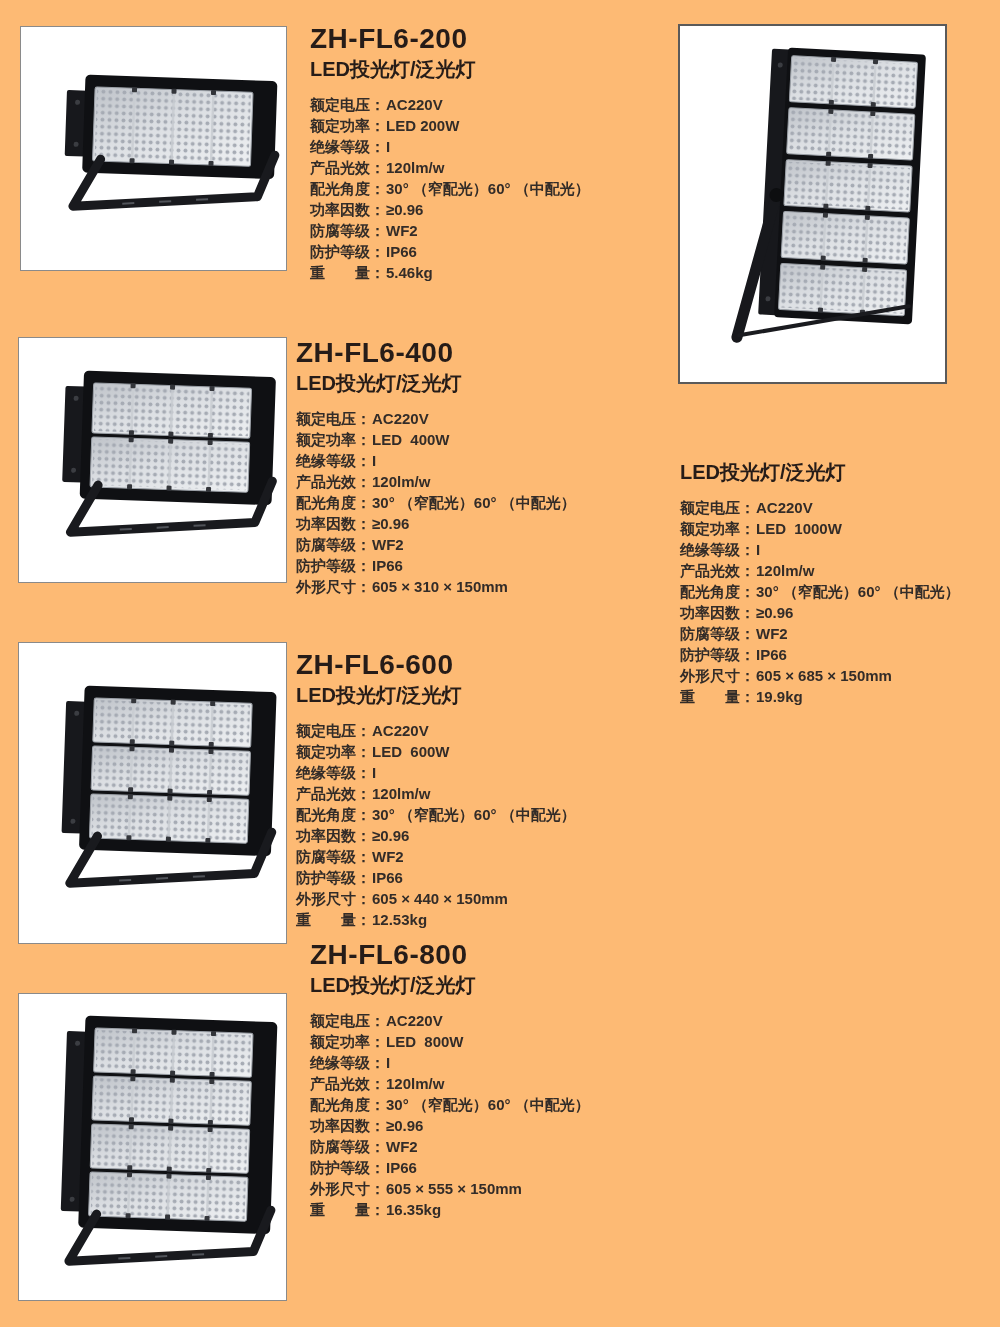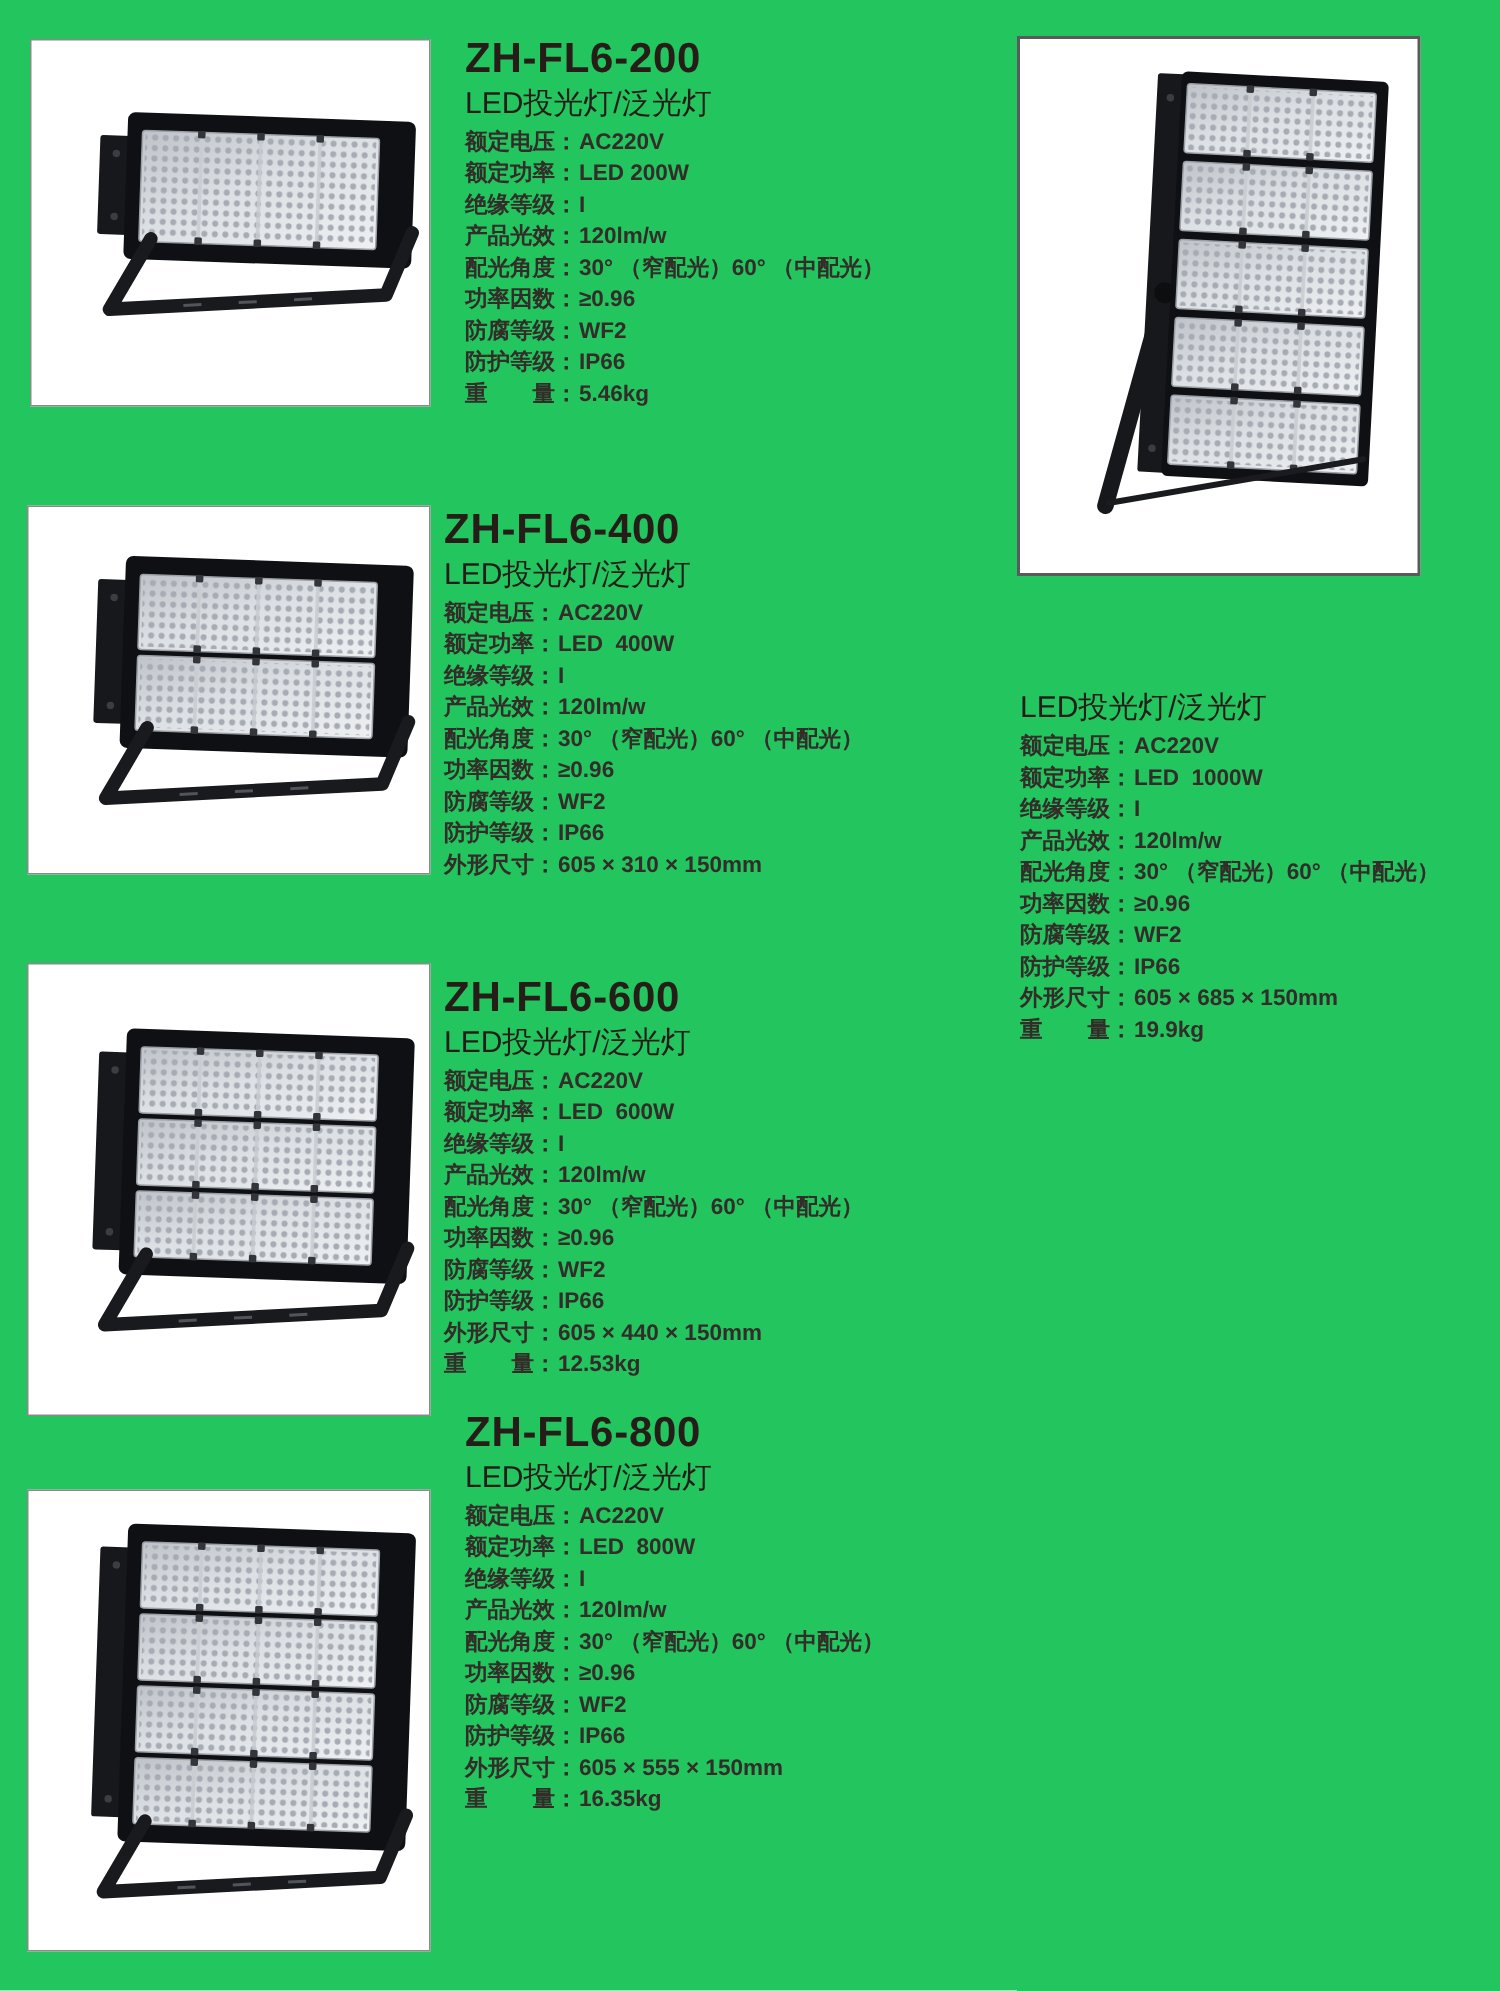--- a/index.html
+++ b/index.html
@@ -1,33 +1,33 @@
 <!DOCTYPE html>
 <html><head>
 <meta charset="utf-8">
 <style>
   html,body{margin:0;padding:0;background:#ffffff;}
-  .page{position:relative;width:1000px;height:1327px;background:#22c55e;overflow:hidden;
+  .page{position:relative;width:1000px;height:1327px;background:#fdba74;overflow:hidden;
         font-family:"Liberation Sans",sans-serif;}
   .photo{position:absolute;border:1px solid #8a8a8a;background:#fff;box-sizing:border-box;}
   .photo .shot{width:100%;height:100%;}
   .photo.s1{left:20px;top:26px;width:267px;height:245px;}
   .photo.s2{left:18px;top:337px;width:269px;height:246px;}
   .photo.s3{left:18px;top:642px;width:269px;height:302px;}
   .photo.s4{left:18px;top:993px;width:269px;height:308px;}
   .photo.s5{left:678px;top:24px;width:269px;height:360px;border:2px solid #5a5a5a;}
   .text{position:absolute;width:400px;color:#332c28;}
   .text.s1{left:310px;top:24px;}
   .text.s2{left:296px;top:338px;}
   .text.s3{left:296px;top:650px;}
   .text.s4{left:310px;top:940px;}
   .text.s5{left:680px;top:458px;width:320px;}
   .model{margin:0;font-size:28px;line-height:1.1;font-weight:900;letter-spacing:.5px;color:#261c18;}
-  .subtitle{margin-top:3px;font-size:20px;line-height:1.15;font-weight:400;color:#261c18;}
-  .specs{margin-top:3px;}
+  .subtitle{margin-top:3px;font-size:20px;line-height:1.15;font-weight:700;color:#261c18;}
+  .specs{margin-top:13px;}
   .spec-row{white-space:pre;font-size:15px;line-height:21px;font-weight:600;color:#332c28;}
   .spec-label{display:inline-block;width:76px;font-weight:700;}
   svg{display:block;}
 </style>
 </head>
 <body>
 
 <div class="page">
 
   <section>

